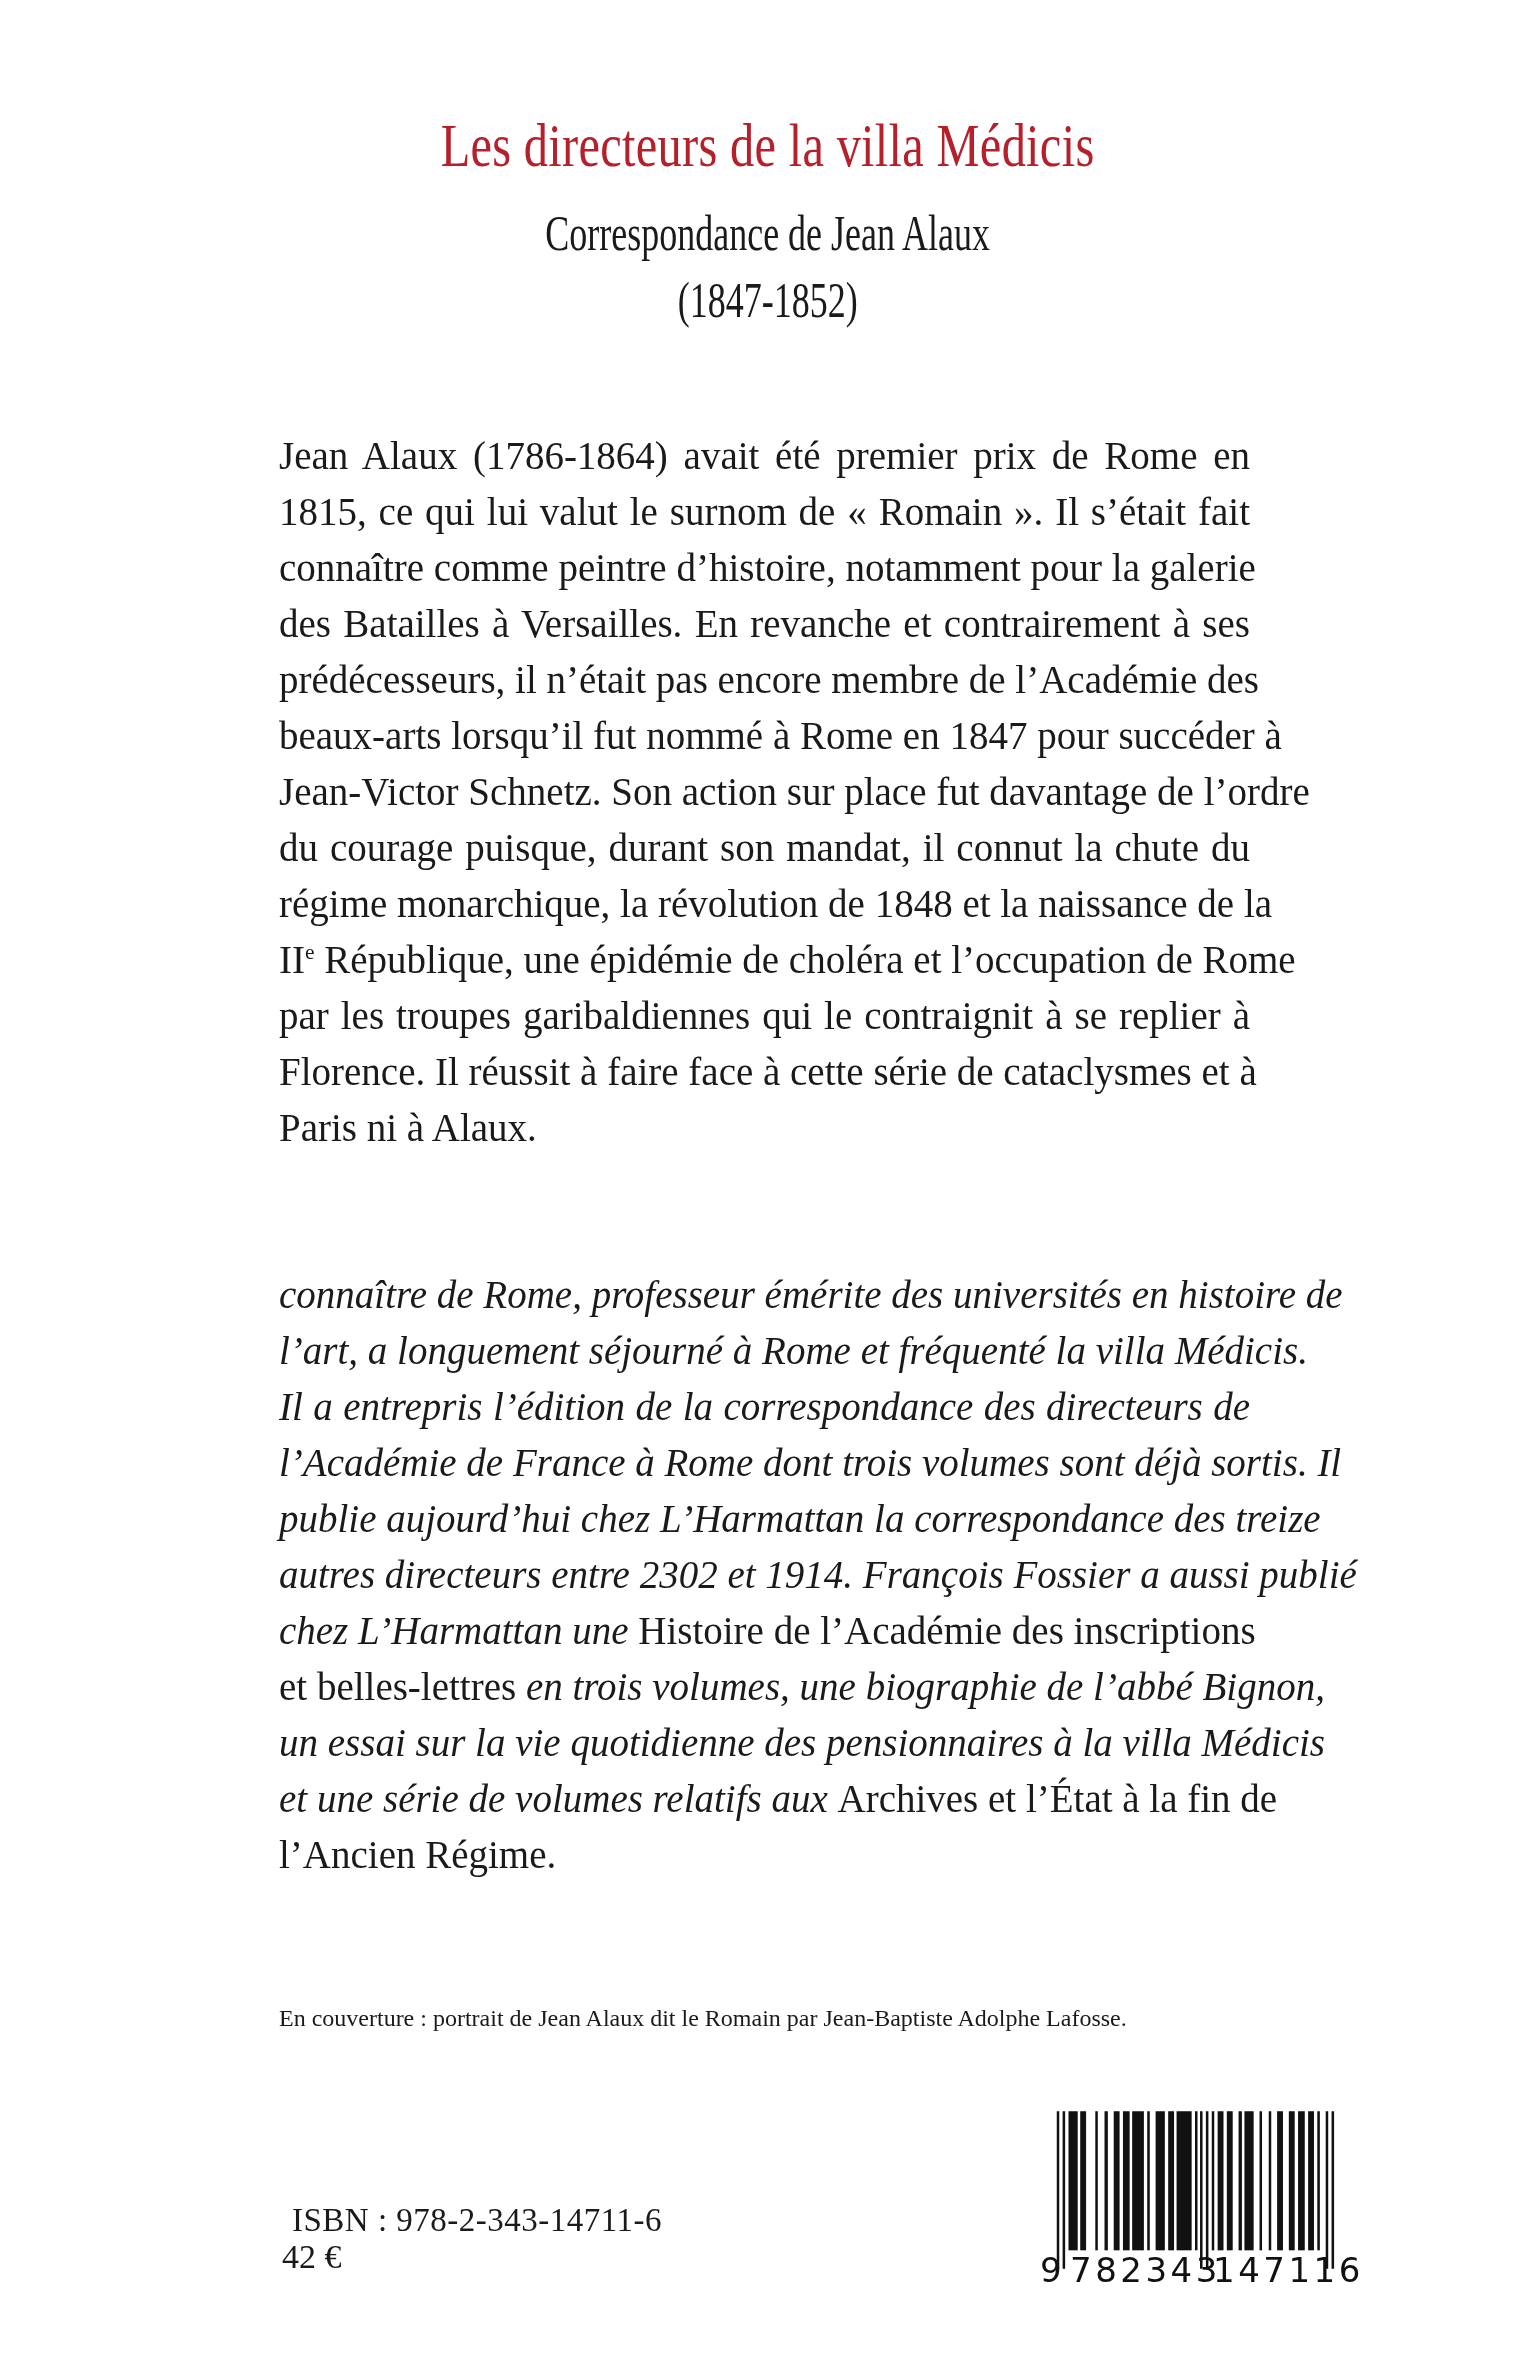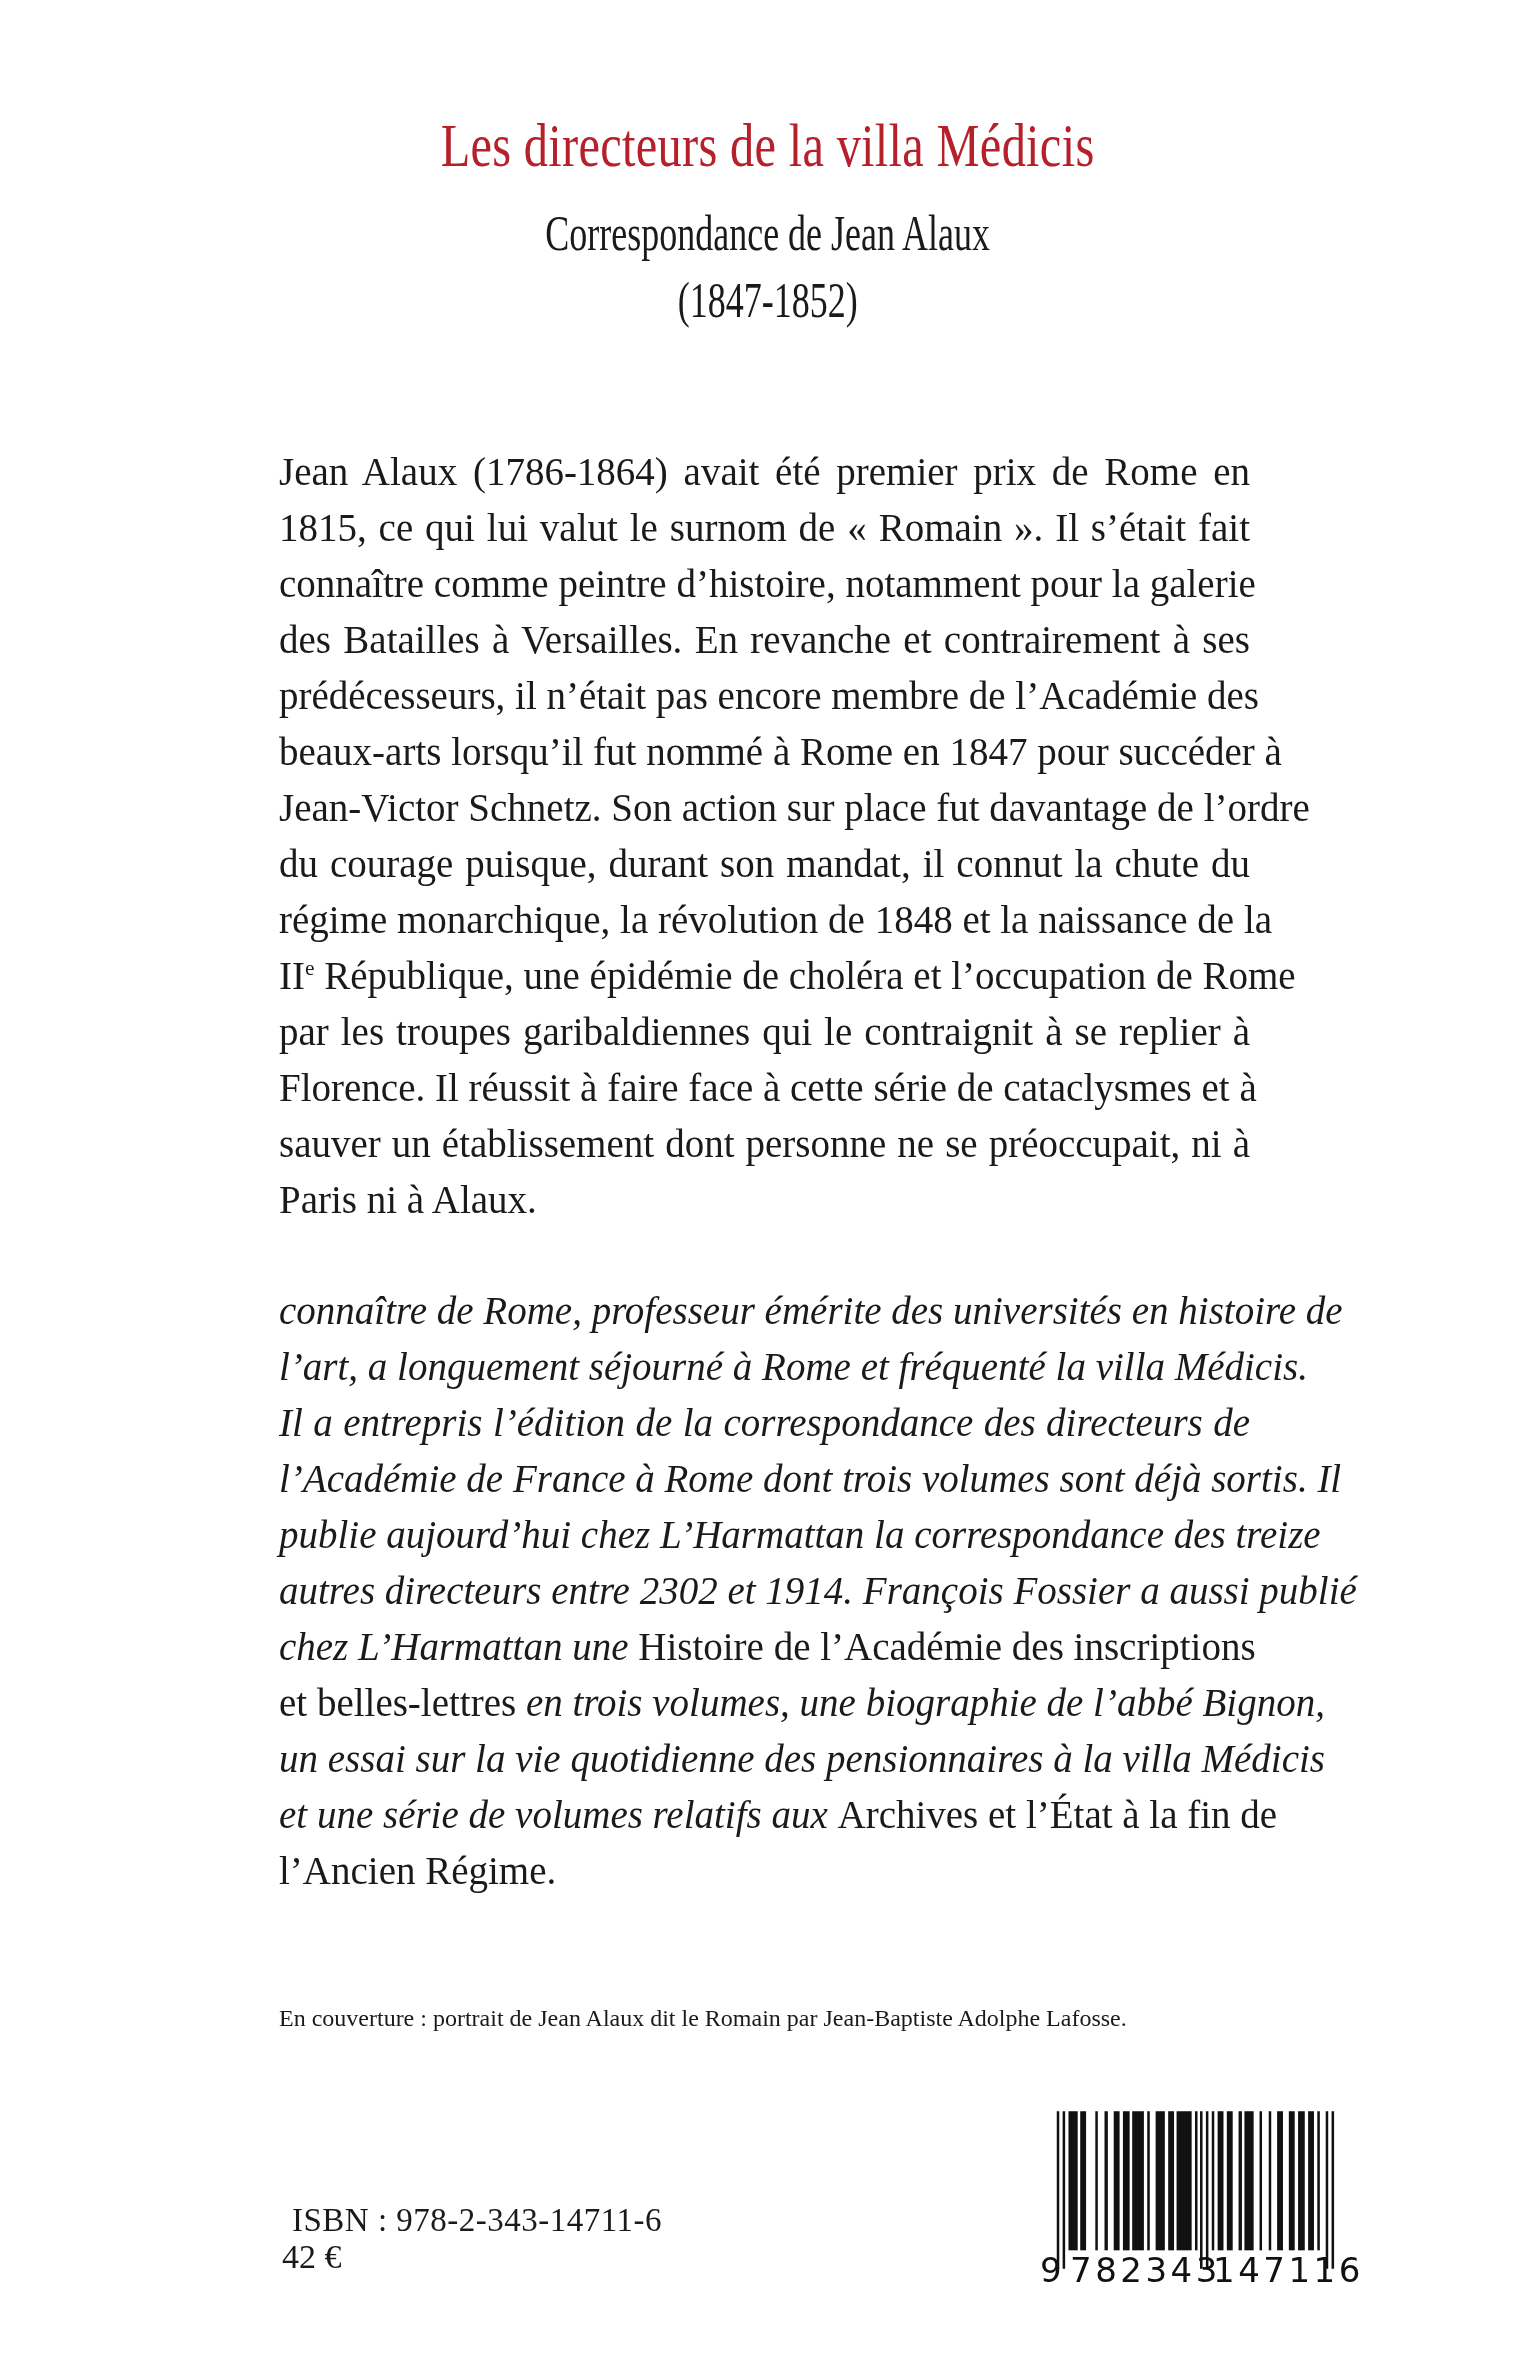--- a/index.html
+++ b/index.html
@@ -75,21 +75,20 @@
       overflow: visible;
     }
     .line.last {
       text-align-last: left;
     }
     .line > span.fit {
       display: inline-block;
       width: 100%;
       text-align: justify;
       text-align-last: justify;
-      margin-top: 16px;
     }
     .line.last > span.fit {
       text-align-last: left;
     }
     .description { top: 428px; }
     .bio { top: 1267px; font-style: italic; }
     .bio .roman { font-style: normal; }
     .bio .author { font-weight: bold; font-style: italic; }
     sup.ord { font-size: 0.55em; vertical-align: super; line-height: 0; }
     .caption {
@@ -158,21 +157,20 @@
   <span class="line"><span class="fit">connaître comme peintre d’histoire, notamment pour la galerie</span></span>
   <span class="line"><span class="fit">des Batailles à Versailles. En revanche et contrairement à ses</span></span>
   <span class="line"><span class="fit">prédécesseurs, il n’était pas encore membre de l’Académie des</span></span>
   <span class="line"><span class="fit">beaux-arts lorsqu’il fut nommé à Rome en 1847 pour succéder à</span></span>
   <span class="line"><span class="fit">Jean-Victor Schnetz. Son action sur place fut davantage de l’ordre</span></span>
   <span class="line"><span class="fit">du courage puisque, durant son mandat, il connut la chute du</span></span>
   <span class="line"><span class="fit">régime monarchique, la révolution de 1848 et la naissance de la</span></span>
   <span class="line"><span class="fit"><span>II</span><sup class="ord">e</sup><span> République, une épidémie de choléra et l’occupation de Rome</span></span></span>
   <span class="line"><span class="fit">par les troupes garibaldiennes qui le contraignit à se replier à</span></span>
   <span class="line"><span class="fit">Florence. Il réussit à faire face à cette série de cataclysmes et à</span></span>
-  <span class="line"><span class="fit">sauver un établissement dont personne ne se préoccupait, ni à</span></span>
   <span class="line last"><span class="fit">Paris ni à Alaux.</span></span>
 </div>
 
 <div class="block bio">
   <span class="line"><span class="fit">connaître de Rome, professeur émérite des universités en histoire de</span></span>
   <span class="line"><span class="fit">l’art, a longuement séjourné à Rome et fréquenté la villa Médicis.</span></span>
   <span class="line"><span class="fit">Il a entrepris l’édition de la correspondance des directeurs de</span></span>
   <span class="line"><span class="fit">l’Académie de France à Rome dont trois volumes sont déjà sortis. Il</span></span>
   <span class="line"><span class="fit">publie aujourd’hui chez L’Harmattan la correspondance des treize</span></span>
   <span class="line"><span class="fit">autres directeurs entre 2302 et 1914. François Fossier a aussi publié</span></span>

